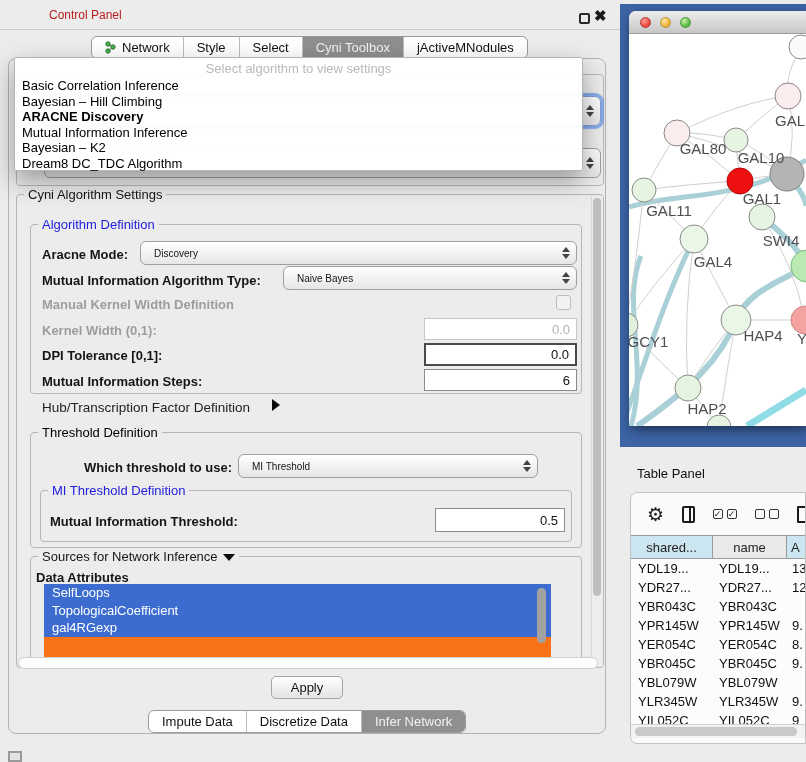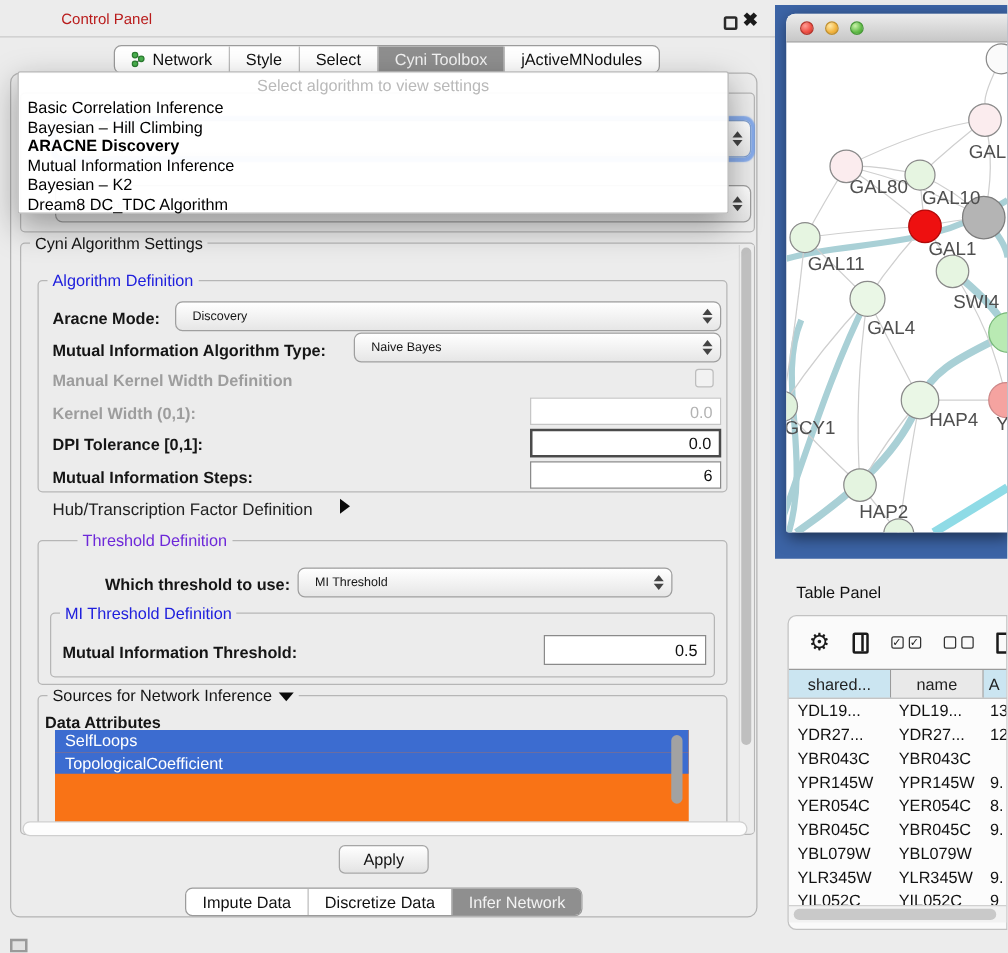--- a/index.html
+++ b/index.html
@@ -19,21 +19,21 @@
   .tab { padding:3px 13px; font-size:13px; color:#111; border-left:1px solid #bdbdbd; display:flex; align-items:center; gap:5px; white-space:nowrap; }
   .tab:first-child { border-left:none; }
   .tab.sel { background:#8f8f8f; color:#f3f3f3; }
   #top-tabs { left:91px; top:36px; height:23px; }
   #bottom-tabs { left:148px; top:710px; height:23px; }
 
   
   .grp { position:absolute; border:1px solid #b6b6b6; border-radius:4px; }
   .legend { position:absolute; background:#ececec; padding:0 4px; font-size:13px; line-height:14px; white-space:nowrap; }
   .legend.blue { color:#2020dd; }
-  .legend.green { color:#6d28d9;margin-left:24px; }
+  .legend.green { color:#000000; }
   .lbl { position:absolute; font-size:13px; font-weight:bold; white-space:nowrap; color:#151515; }
   .lbl.dis { color:#9d9d9d; }
   .lbl.norm { font-weight:normal; color:#222; }
 
   
   .combo { position:absolute; background:linear-gradient(#ffffff,#e6e6e6); border:1px solid #9f9f9f; border-radius:6px; display:flex; align-items:center; }
   .combo .txt { flex:1; padding-left:13px; font-size:10px; white-space:nowrap; overflow:hidden; }
   .combo.ghost .txt { color:#9a9a9a; }
   .arrows { width:20px; display:flex; flex-direction:column; align-items:center; gap:2px; }
   .tri-up { width:0; height:0; border-left:4px solid transparent; border-right:4px solid transparent; border-bottom:5px solid #444; }
@@ -232,20 +232,21 @@
     <span>0.5</span>
   </div>
 
 <div class="grp" style="left:30px; top:556px; width:552px; height:108px;"></div>
 <span class="legend" style="left:38px; top:550px;"><span>Sources for Network Inference</span><i class="tri-down-inline"></i></span>
 <span class="lbl" style="left:36px; top:570px;">Data Attributes</span>
 
 <div class="abs" id="attr-list">
   <div class="attr-item">SelfLoops</div>
   <div class="attr-item">TopologicalCoefficient</div>
+  <div class="attr-item">gal4RGexp</div>
 </div>
 <div class="sb-thumb" style="left:537px; top:588px; width:9px; height:55px; background:#a2a2a2; z-index:3;"></div>
 
 <div class="abs" id="hscroll-pill"></div>
 
 <div class="abs" id="apply-btn">
     <span>Apply</span>
   </div>
 
 <div class="abs tabbar" id="bottom-tabs">

